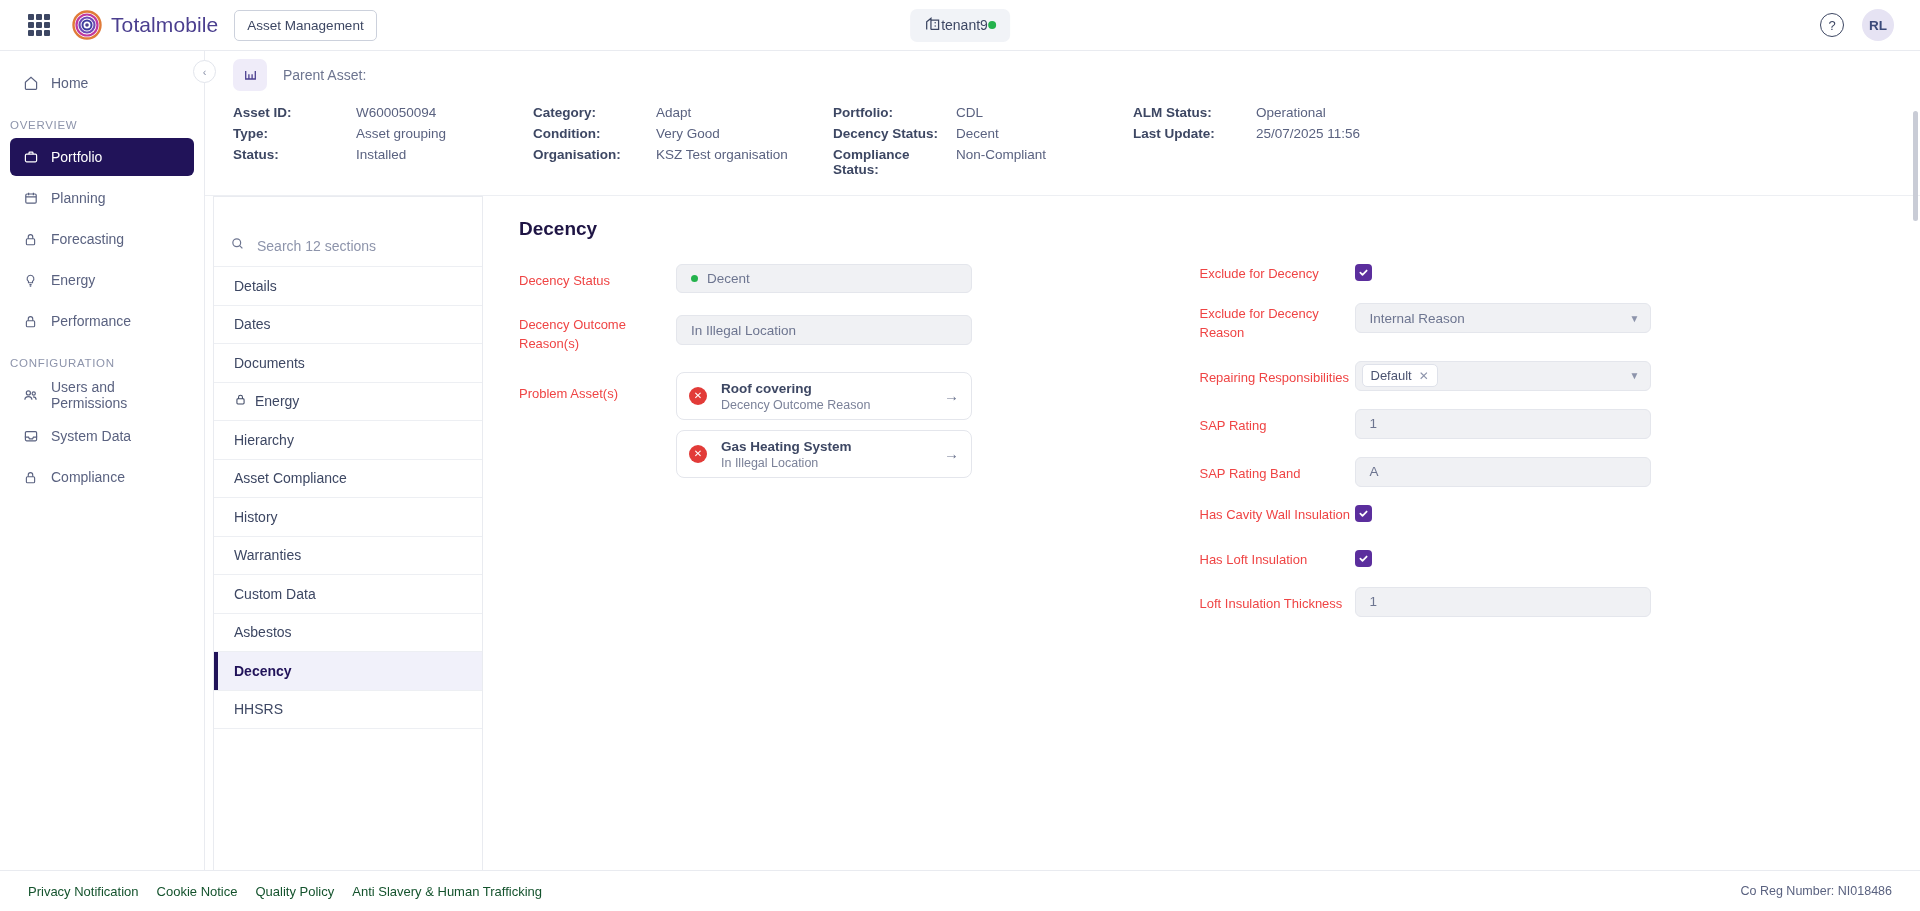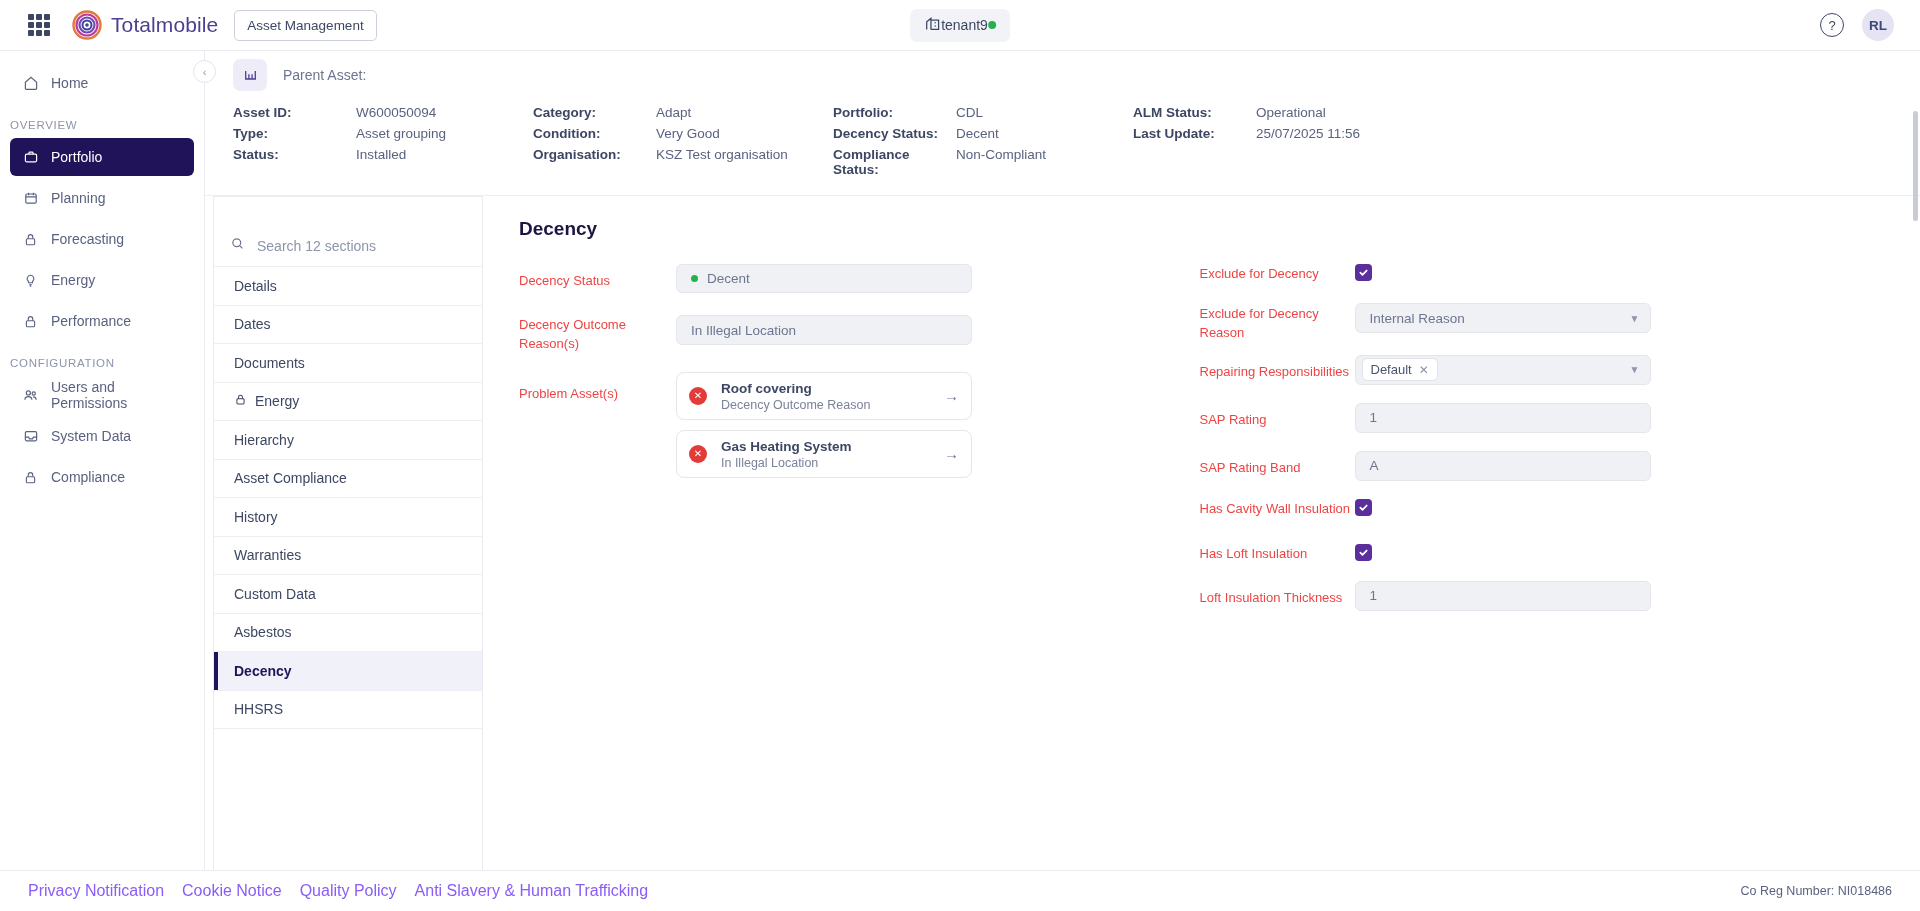--- a/index.html
+++ b/index.html
@@ -132,21 +132,21 @@
   .ac-arrow { margin-left: auto; color: #6d7590; font-size: 15px; }
 
   .cbx { width: 17px; height: 17px; border-radius: 4px; background: #5b2e9d; display: flex;
     align-items: center; justify-content: center; cursor: pointer; margin-top: 5px; }
   .cbx svg { display: block; }
 
   
   .footer { height: 41px; min-height: 41px; border-top: 1px solid #e9ebf0; background: #fff;
      display: flex; align-items: center; padding: 0 28px; }
   .footer-links { display: flex; gap: 18px; }
-  .footer a { font-size: 16px; color: #8b5cf6; text-decoration: none; cursor: pointer; }
+  .footer a { font-size: 13px; color: #14532d; text-decoration: none; cursor: pointer; }
   .footer .reg { margin-left: auto; font-size: 12.5px; color: #5a6280; }
 
   
   .vscroll { position: absolute; right: 2px; top: 60px; width: 5px; height: 110px; border-radius: 3px;
     background: #c9ccd6; }
 </style>
 </head>
 <body>
 
 <div class="app">
@@ -472,21 +472,21 @@
                 <div class="flabel" style="padding-top:2px;">Exclude for Decency</div>
                 <div class="fctl">
                   <div class="cbx" style="margin-top:0;">
                     <svg width="11" height="11" viewBox="0 0 14 14" fill="none" stroke="#fff" stroke-width="2.2" stroke-linecap="round" stroke-linejoin="round">
                         <path d="M3 7.3l2.7 2.7L11 4.5"></path>
                       </svg>
                   </div>
                 </div>
               </div>
 
-              <div class="frow" style="margin-bottom:12px;">
+              <div class="frow" style="margin-bottom:18px;">
                 <div class="flabel" style="line-height:1.45;padding-top:2px;">Exclude for Decency Reason</div>
                 <div class="fctl">
                   <div class="select-ro">
                     <span>Internal Reason</span>
                     <span class="chev">▼</span>
                   </div>
                 </div>
               </div>
 
               <div class="frow" style="margin-bottom:18px;">

